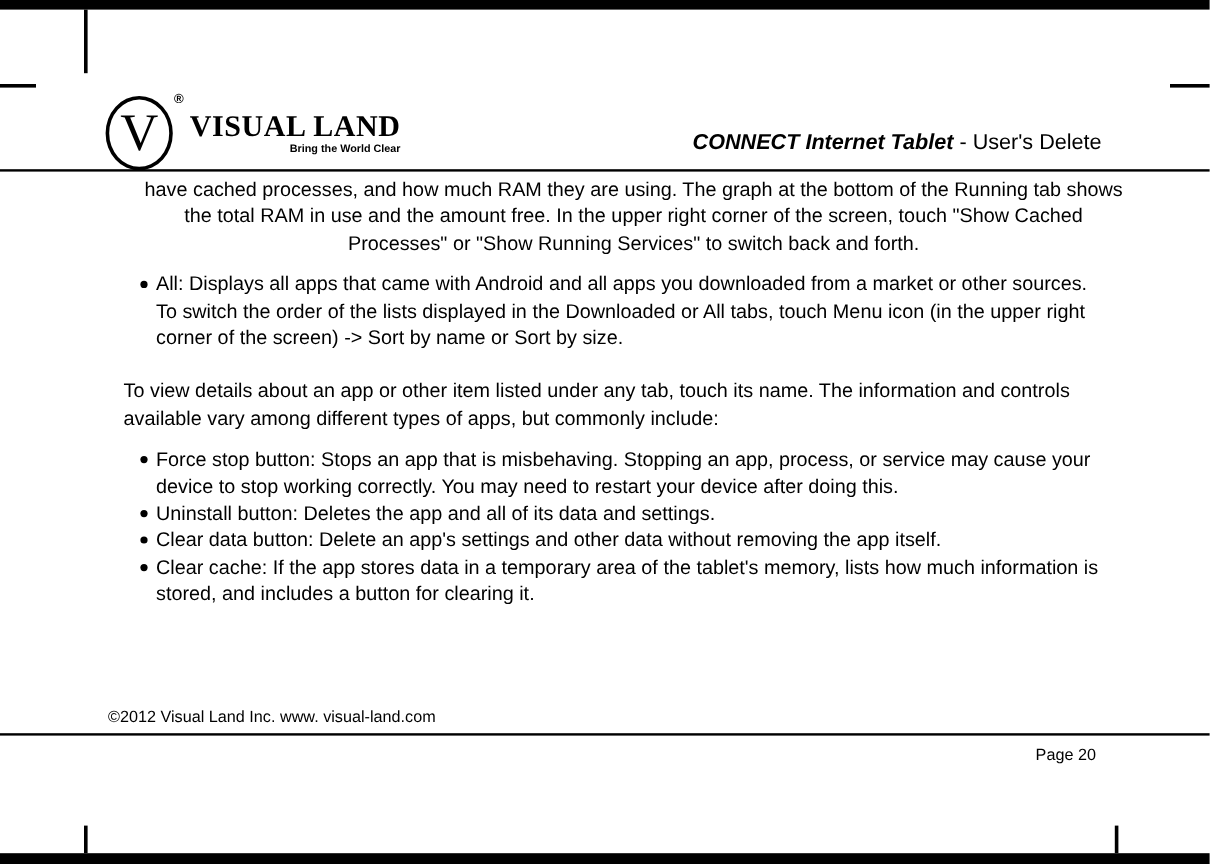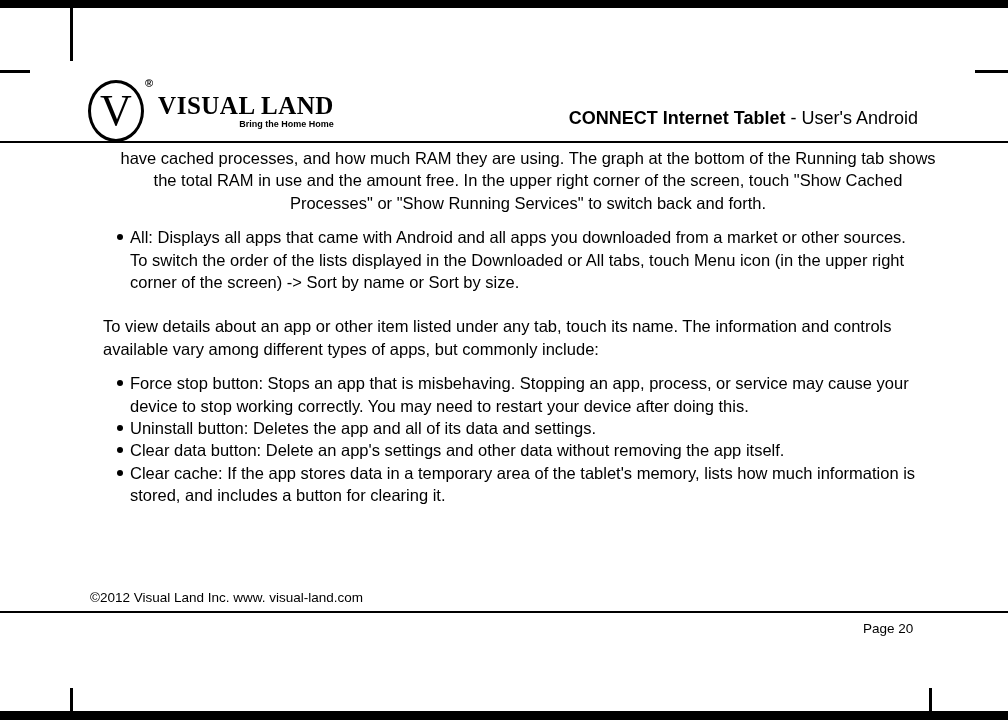--- a/index.html
+++ b/index.html
@@ -36,21 +36,21 @@
   .reg-mark { font-size: 11px; font-weight: bold; margin: -3px 0 0 1px; }
   .brand-text { margin: 13px 0 0 5px; }
   .brand-name {
     font-family: "Liberation Serif", serif;
     font-weight: bold; font-size: 25px; line-height: 1; letter-spacing: 0.5px;
   }
   .brand-tagline { font-size: 9px; font-weight: bold; text-align: right; margin-top: 1px; }
 
   
   .manual-title { top: 108px; right: 90px; font-size: 18px; white-space: nowrap; }
-  .manual-title .bold { font-weight: bold; }
+  .manual-title .bold { font-weight: bold; font-style: italic; }
 
   
   .content {
     left: 103px; top: 147px; width: 833px;
     font-size: 16.5px; line-height: 22.4px;
   }
   .content p { margin: 0; }
   .cont-para { margin-left: 17px !important; text-align: center; }
   .gap-para { margin-top: 22px !important; }
   ul.bullets { list-style: none; margin: 12px; padding: 0; }
@@ -75,26 +75,26 @@
 <div class="abs ink crop-v-bl"></div>
 <div class="abs ink crop-v-br"></div>
 
 <div class="abs logo">
   <div class="logo-circle">
     <span>V</span>
   </div>
   <span class="reg-mark">®</span>
   <div class="brand-text">
     <div class="brand-name">VISUAL LAND</div>
-    <div class="brand-tagline">Bring the Home Home</div>
+    <div class="brand-tagline">Bring the World Clear</div>
   </div>
 </div>
 
 <div class="abs manual-title">
-  <span class="bold">CONNECT Internet Tablet</span><span> - User's Android</span>
+  <span class="bold">CONNECT Internet Tablet</span><span> - User's Delete</span>
 </div>
 
 <div class="abs ink rule-header"></div>
 
 <div class="abs content">
   <p class="cont-para">have cached processes, and how much RAM they are using. The graph at the bottom of the Running tab shows the total RAM in use and the amount free. In the upper right corner of the screen, touch "Show Cached Processes" or "Show Running Services" to switch back and forth.</p>
   <ul class="bullets">
     <li class="bullet">All: Displays all apps that came with Android and all apps you downloaded from a market or other sources. To switch the order of the lists displayed in the Downloaded or All tabs, touch Menu icon (in the upper right corner of the screen) -&gt; Sort by name or Sort by size.</li>
   </ul>
   <p class="gap-para">To view details about an app or other item listed under any tab, touch its name. The information and controls available vary among different types of apps, but commonly include:</p>

